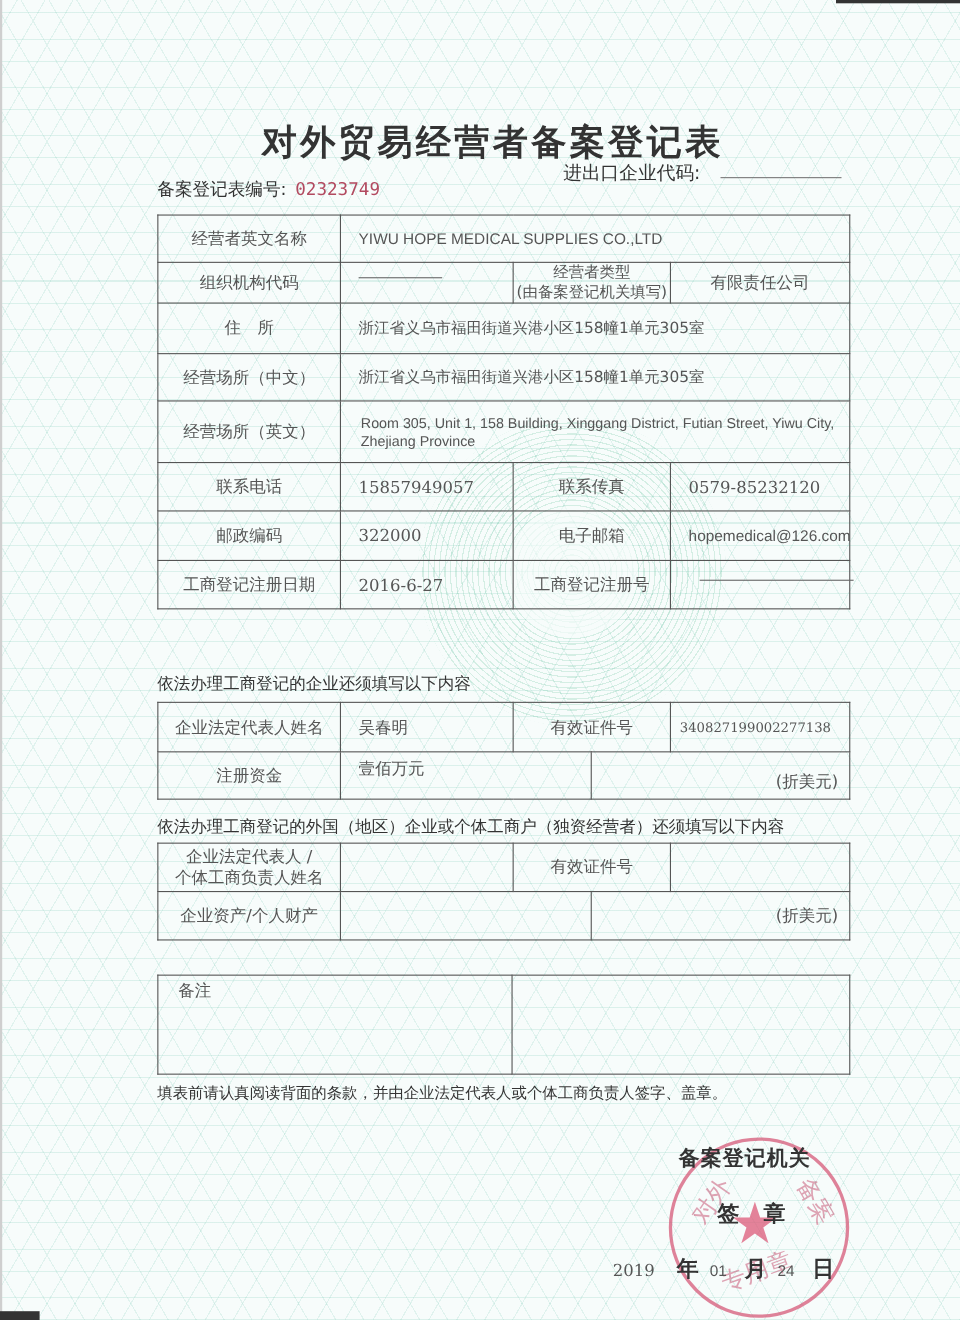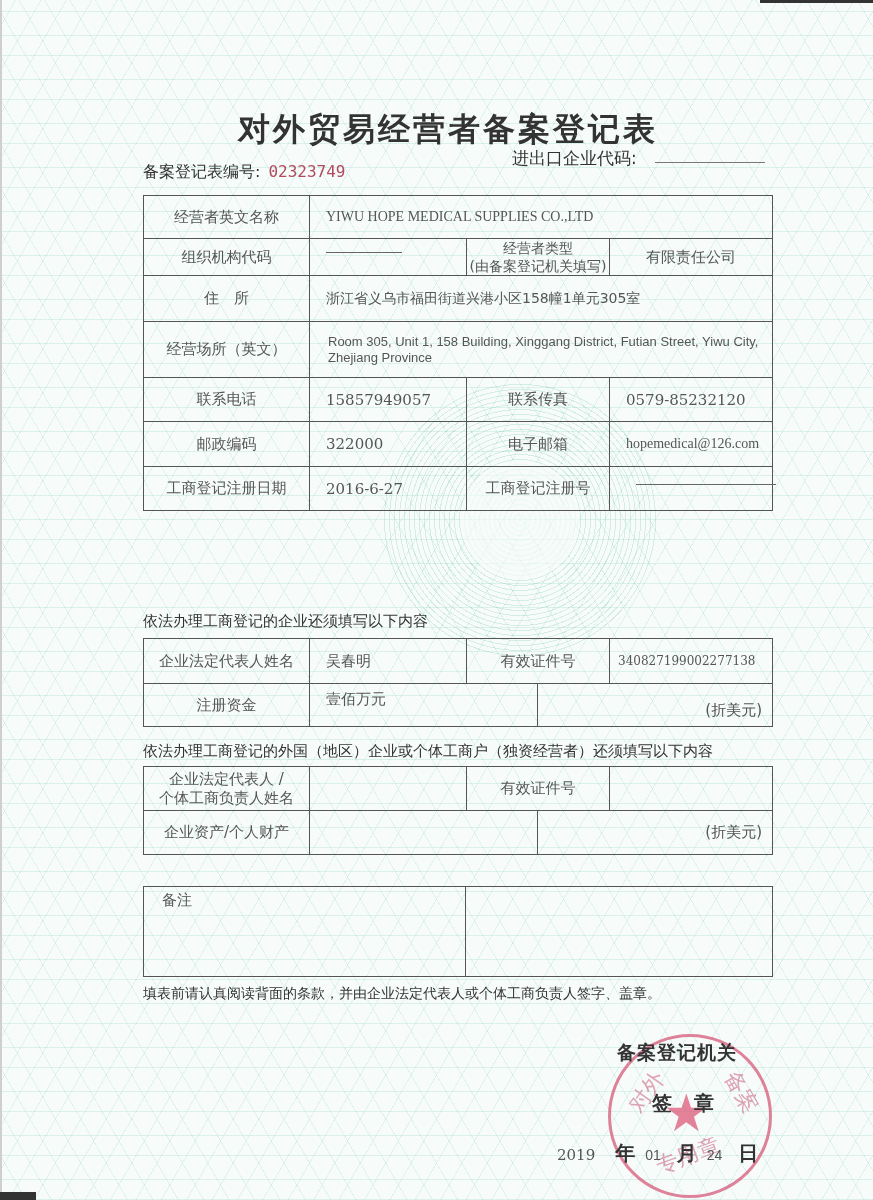--- a/index.html
+++ b/index.html
@@ -39,21 +39,21 @@
     .hdr-right .code { font-family: "DejaVu Sans Mono", "Liberation Mono", monospace; font-size: 12px; margin-left: 8px; color: #555; }
     .hdr-right .row2 { font-size: 17px; color: #333; }
     .hdr-right .blank { display: inline-block; width: 110px; border-bottom: 1px solid #777; margin-left: 18px; height: 6px; vertical-align: middle; }
 
     table.form { position: absolute; border-collapse: collapse; table-layout: fixed; }
     table.form td {
       border: 1px solid #555; font-size: 15px; color: #555; padding: 0; vertical-align: middle;
     }
     td.label { text-align: center; }
     td.val { padding-left: 16px !important; }
-    td.val.en { font-family: Liberation Serif, serif; font-size: 14px; color: #555; }
+    td.val.en { font-family: Liberation Sans, sans-serif; font-size: 14px; color: #555; }
     td.val.num { font-family: "DejaVu Serif", "Liberation Serif", serif; font-size: 15px; }
     td.val.small-en { font-family: "Liberation Sans", sans-serif; font-size: 13px; line-height: 16px; padding-left: 18px !important; }
     .dash { display: inline-block; width: 76px; border-bottom: 1px solid #666; vertical-align: middle; margin-top: -10px; }
     .dash.long { width: 140px; margin-left: 10px; }
     .right-note { text-align: right; padding-right: 10px !important; }
 
     .section-title { position: absolute; left: 143px; font-size: 15px; color: #333; }
     .footer-note { position: absolute; left: 143px; top: 985px; font-size: 14px; color: #333; }
 
     .seal {
@@ -109,20 +109,24 @@
     <td class="label" style="line-height:18px; font-size:14px;">
       <div>经营者类型</div>
       <div>(由备案登记机关填写)</div>
     </td>
     <td class="label">有限责任公司</td>
   </tr>
   <tr style="height:46px">
     <td class="label">住　所</td>
     <td class="val" colspan="3" style="font-size:14px">浙江省义乌市福田街道兴港小区158幢1单元305室</td>
   </tr>
+  <tr style="height:43px">
+    <td class="label">经营场所（中文）</td>
+    <td class="val" colspan="3" style="font-size:14px">浙江省义乌市福田街道兴港小区158幢1单元305室</td>
+  </tr>
   <tr style="height:56px">
     <td class="label">经营场所（英文）</td>
     <td class="val small-en" colspan="3">Room 305, Unit 1, 158 Building, Xinggang District, Futian Street, Yiwu City, Zhejiang Province</td>
   </tr>
   <tr style="height:44px">
     <td class="label">联系电话</td>
     <td class="val num">15857949057</td>
     <td class="label">联系传真</td>
     <td class="val num">0579-85232120</td>
   </tr>

